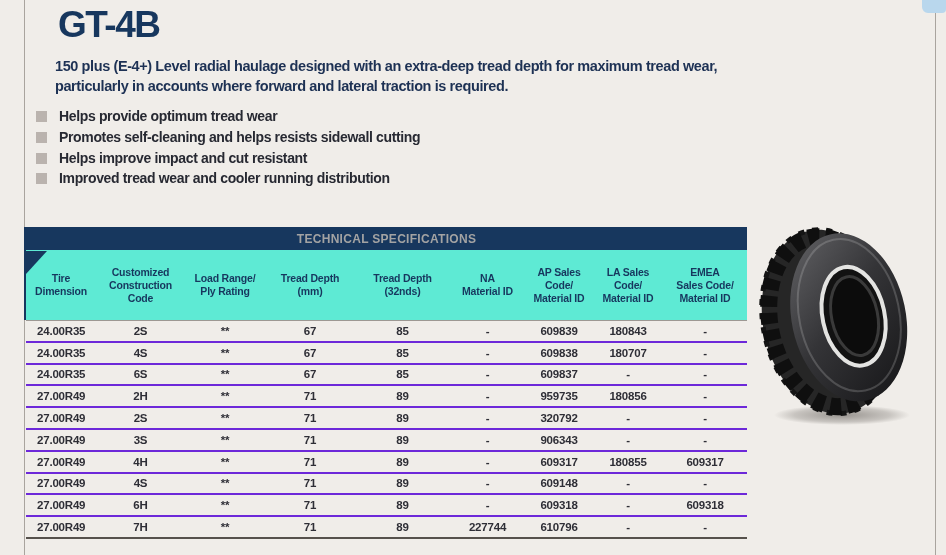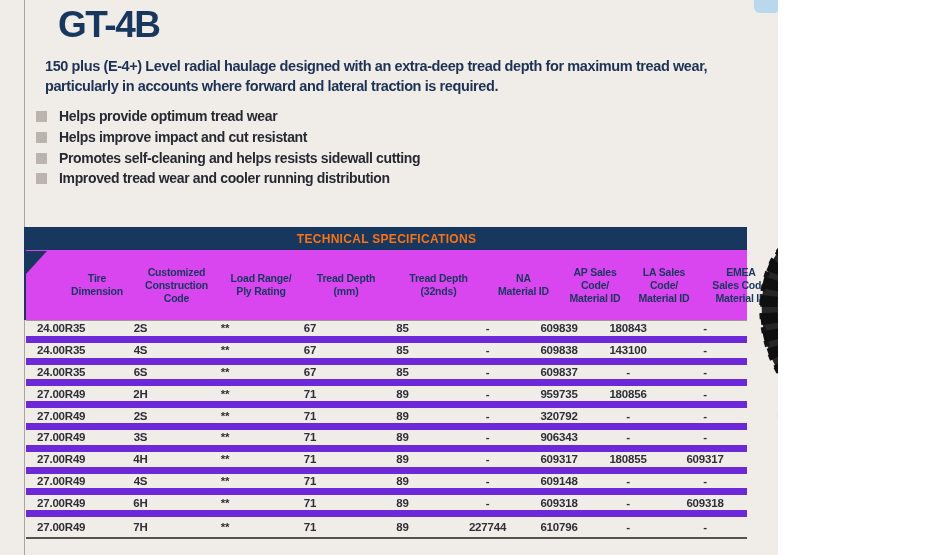--- a/index.html
+++ b/index.html
@@ -1,43 +1,43 @@
 <!DOCTYPE html>
 <html><head>
 <meta charset="utf-8">
 <style>
   :root{
     --navy:#17375e;
     --cols:70px 89px 80px 90px 95px 75px 68px 70px 84px;
   }
   html,body{margin:0;padding:0;}
   body{font-family:"Liberation Sans",sans-serif;}
-  .canvas{position:relative;width:778px;height:555px;background:#f0ede9;overflow:hidden;}
+  .canvas{position:relative;width:946px;height:555px;background:#f0ede9;overflow:hidden;}
 
   .edge-line{position:absolute;top:0;bottom:0;width:1px;background:#a9a49e;}
   .edge-left{left:24px;}
   .edge-right{left:935px;}
   .scroll-thumb{position:absolute;top:0;right:0;width:24px;height:13px;background:#b9d7ed;border-radius:0 0 4px 6px;}
 
   .title{position:absolute;left:58px;top:4px;font-size:37px;font-weight:700;color:var(--navy);letter-spacing:-1.5px;}
-  .desc{position:absolute;left:45px;top:56px;font-size:14.5px;font-weight:700;color:#1d3154;line-height:20px;letter-spacing:-0.4px;}
+  .desc{position:absolute;left:55px;top:56px;font-size:14.5px;font-weight:700;color:#1d3154;line-height:20px;letter-spacing:-0.4px;}
 
   .bullets{position:absolute;left:36px;top:108px;margin:0;padding:0;list-style:none;}
   .bullets li{display:flex;align-items:flex-start;height:20.8px;}
   .square{width:11px;height:11px;background:#bab3ae;margin-top:3px;margin-right:12px;flex:none;}
   .bullet-text{font-size:14px;font-weight:700;color:#272932;letter-spacing:-0.35px;white-space:nowrap;}
 
   .spec-table{position:absolute;left:26px;top:227px;width:721px;}
   .navy-strip{position:absolute;left:-2px;top:0;width:2px;height:93px;background:var(--navy);}
-  .t-titlebar{height:23px;background:var(--navy);color:#f97316;display:flex;align-items:center;justify-content:center;font-size:12px;font-weight:700;letter-spacing:0.3px;}
-  .t-colhead{position:relative;background:#d946ef;height:70px;display:grid;grid-template-columns:var(--cols);align-items:center;padding-left:36px;}
+  .t-titlebar{height:23px;background:var(--navy);color:#a3a3a3;display:flex;align-items:center;justify-content:center;font-size:12px;font-weight:700;letter-spacing:0.3px;}
+  .t-colhead{position:relative;background:#5eead4;height:70px;display:grid;grid-template-columns:var(--cols);align-items:center;}
   .t-colhead .cell{text-align:center;font-size:10.5px;font-weight:700;color:var(--navy);line-height:13px;white-space:pre-line;letter-spacing:-0.2px;}
   .corner{position:absolute;left:0;top:1px;width:21px;height:23px;background:var(--navy);clip-path:polygon(0 0,100% 0,0 100%);}
   .t-body{border-top:1px solid #9d9893;}
-  .t-row{display:grid;grid-template-columns:var(--cols);align-items:center;height:21.8px;box-sizing:border-box;border-bottom:7px solid #6d28d9;}
+  .t-row{display:grid;grid-template-columns:var(--cols);align-items:center;height:21.8px;box-sizing:border-box;border-bottom:2px solid #6d28d9;}
   .t-row:last-child{border-bottom:2px solid #56514c;}
   .t-row .cell{text-align:center;font-size:11.5px;font-weight:700;color:#2e2e36;letter-spacing:-0.2px;}
   .t-row .cell:first-child{text-align:left;padding-left:11px;}
 
   .tire{position:absolute;left:750px;top:218px;width:178px;height:215px;}
 </style>
 </head>
 <body>
 
 <div class="canvas">
@@ -54,25 +54,25 @@
   </div>
 
   <ul class="bullets">
 
   <li>
       <span class="square"></span>
       <span class="bullet-text">Helps provide optimum tread wear</span>
     </li>
       <li>
       <span class="square"></span>
+      <span class="bullet-text">Promotes self-cleaning and helps resists sidewall cutting</span>
+    </li>
+      <li>
+      <span class="square"></span>
       <span class="bullet-text">Helps improve impact and cut resistant</span>
-    </li>
-      <li>
-      <span class="square"></span>
-      <span class="bullet-text">Promotes self-cleaning and helps resists sidewall cutting</span>
     </li>
       <li>
       <span class="square"></span>
       <span class="bullet-text">Improved tread wear and cooler running distribution</span>
     </li>
     </ul>
 
   <div class="spec-table">
     <div class="navy-strip"></div>
     <div class="t-titlebar">TECHNICAL SPECIFICATIONS</div>
@@ -115,21 +115,21 @@
         <div class="cell">-</div>
       </div>
         <div class="t-row">
         <div class="cell">24.00R35</div>
         <div class="cell">4S</div>
         <div class="cell">**</div>
         <div class="cell">67</div>
         <div class="cell">85</div>
         <div class="cell">-</div>
         <div class="cell">609838</div>
-        <div class="cell">143100</div>
+        <div class="cell">180707</div>
         <div class="cell">-</div>
       </div>
         <div class="t-row">
         <div class="cell">24.00R35</div>
         <div class="cell">6S</div>
         <div class="cell">**</div>
         <div class="cell">67</div>
         <div class="cell">85</div>
         <div class="cell">-</div>
         <div class="cell">609837</div>

